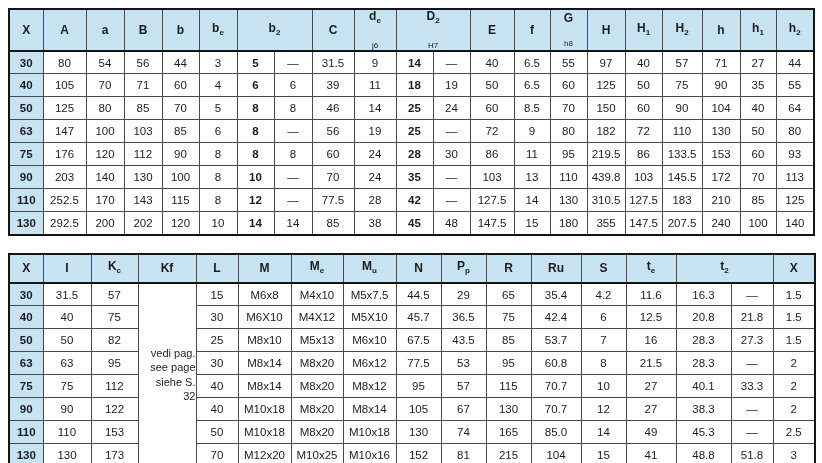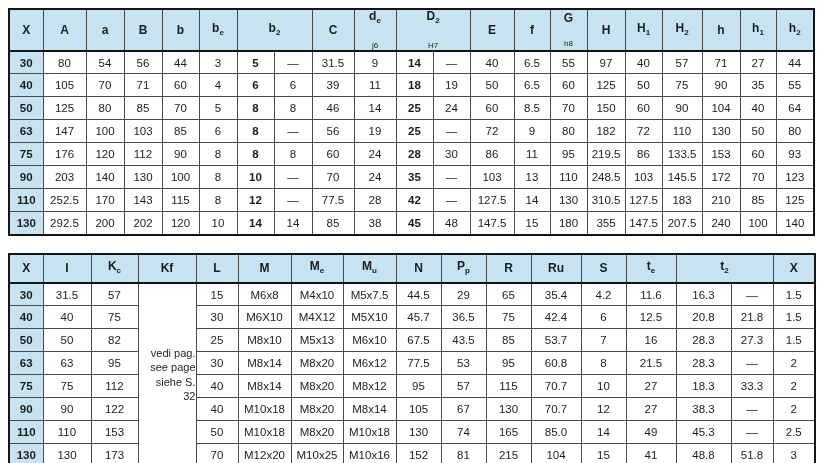--- a/index.html
+++ b/index.html
@@ -247,26 +247,26 @@
           <td>8</td>
           <td class="bold">10</td>
           <td>—</td>
           <td>70</td>
           <td>24</td>
           <td class="bold">35</td>
           <td>—</td>
           <td>103</td>
           <td>13</td>
           <td>110</td>
-          <td>248.5</td>
+          <td>439.8</td>
           <td>103</td>
           <td>145.5</td>
           <td>172</td>
           <td>70</td>
-          <td>123</td>
+          <td>113</td>
         </tr>
         <tr>
           <th class="rowhead">110</th>
           <td>252.5</td>
           <td>170</td>
           <td>143</td>
           <td>115</td>
           <td>8</td>
           <td class="bold">12</td>
           <td>—</td>
@@ -431,21 +431,21 @@
           <td>40</td>
           <td>M8x14</td>
           <td>M8x20</td>
           <td>M8x12</td>
           <td>95</td>
           <td>57</td>
           <td>115</td>
           <td>70.7</td>
           <td>10</td>
           <td>27</td>
-          <td>18.3</td>
+          <td>40.1</td>
           <td>33.3</td>
           <td>2</td>
         </tr>
         <tr>
           <th class="rowhead">90</th>
           <td>90</td>
           <td>122</td>
           <td>40</td>
           <td>M10x18</td>
           <td>M8x20</td>

